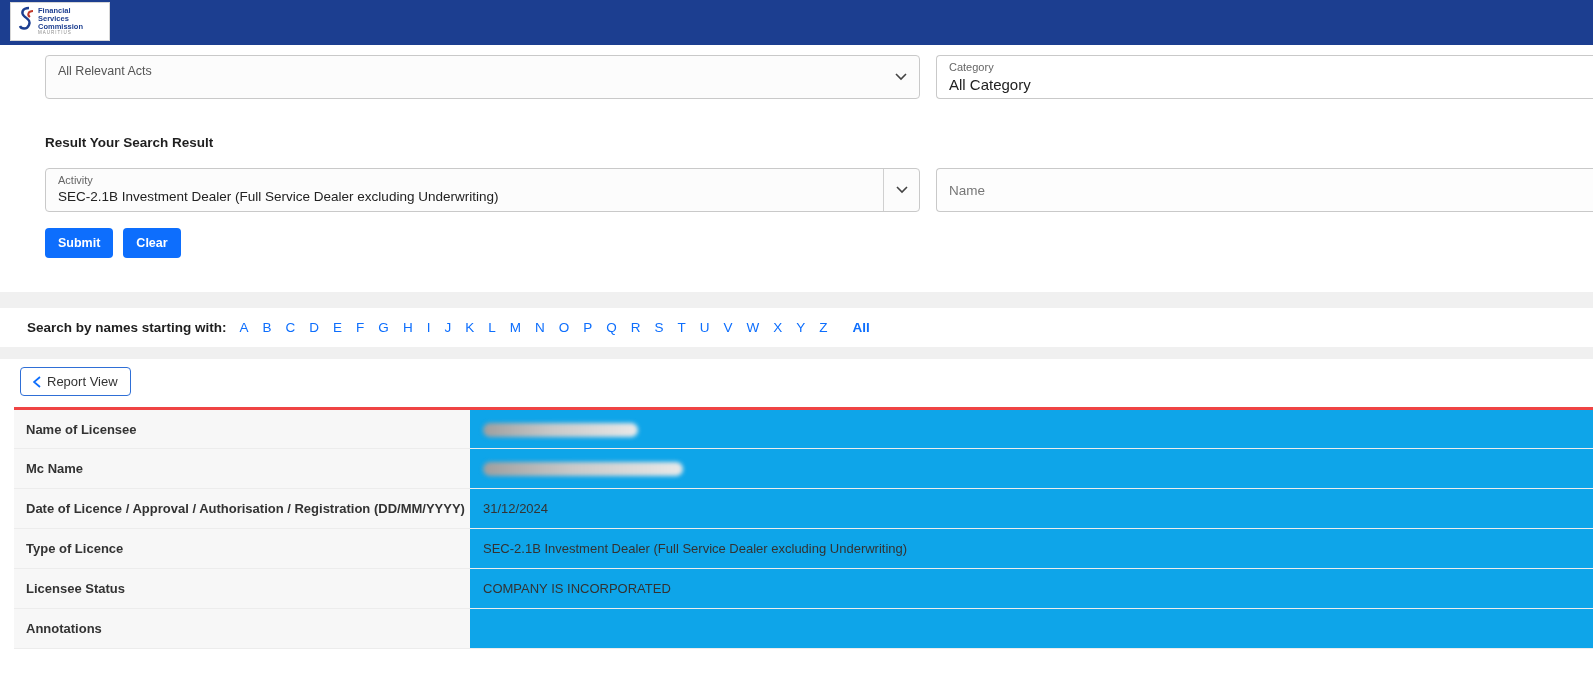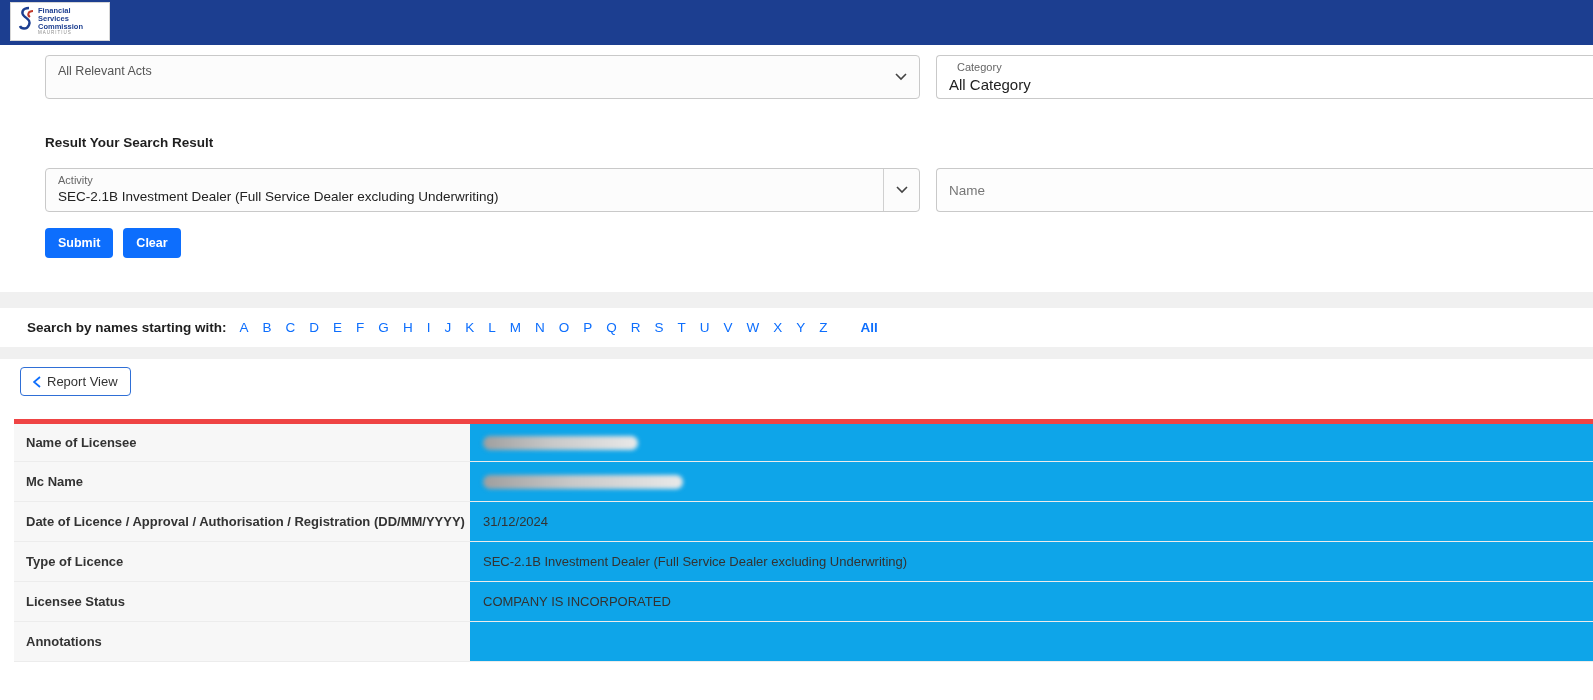--- a/index.html
+++ b/index.html
@@ -73,21 +73,21 @@
   .category-box {
     flex: 1;
     height: 44px;
     border: 1px solid #c9c9c9;
     border-radius: 4px 0 0 4px;
     border-right: none;
     background: #fff;
     position: relative;
   }
   .category-box .tiny-label {
-    position: absolute; top: 5px; left: 20px;
+    position: absolute; top: 5px; left: 12px;
     font-size: 11px; color: #666;
   }
   .category-box .value {
     position: absolute; top: 20px; left: 12px;
     font-size: 15px; color: #222;
   }
 
   .name-input {
     flex: 1;
     height: 44px;
@@ -137,45 +137,45 @@
   }
   .alpha-label { font-size: 13.5px; font-weight: bold; color: #1f1f1f; margin-right: 6px; }
   .letters { display: flex; align-items: center; }
   .letter-link {
     color: #0d6efd;
     font-size: 13.5px;
     margin: 0 7px;
     text-decoration: none;
     cursor: pointer;
   }
-  .letter-link.all { font-weight: bold; margin-left: 26px; }
+  .letter-link.all { font-weight: bold; margin-left: 18px; }
 
   
   .report-card { background: #fff; padding: 8px 0 0 14px; }
   .report-view-btn {
     display: inline-flex;
     align-items: center;
     gap: 6px;
     margin-left: 6px;
     background: #fff;
     border: 1px solid #2f6fd6;
     border-radius: 4px;
     padding: 6px 12px;
     font-family: "Liberation Sans", sans-serif;
     font-size: 13px;
     color: #333;
     cursor: pointer;
   }
   .back-chev { width: 8px; height: 12px; stroke: #0d6efd; stroke-width: 1.8; fill: none; }
 
   .report-table {
-    margin-top: 23px;
+    margin-top: 11px;
     width: 1579px;
     border-collapse: collapse;
-    border-top: 5px solid #ef4444;
+    border-top: 3px solid #ef4444;
   }
   .report-table td {
     border-bottom: 1px solid #ececec;
     font-size: 13px;
     color: #333;
     height: 40px;
     vertical-align: middle;
   }
   .cell-label {
     background: #f7f7f7;

